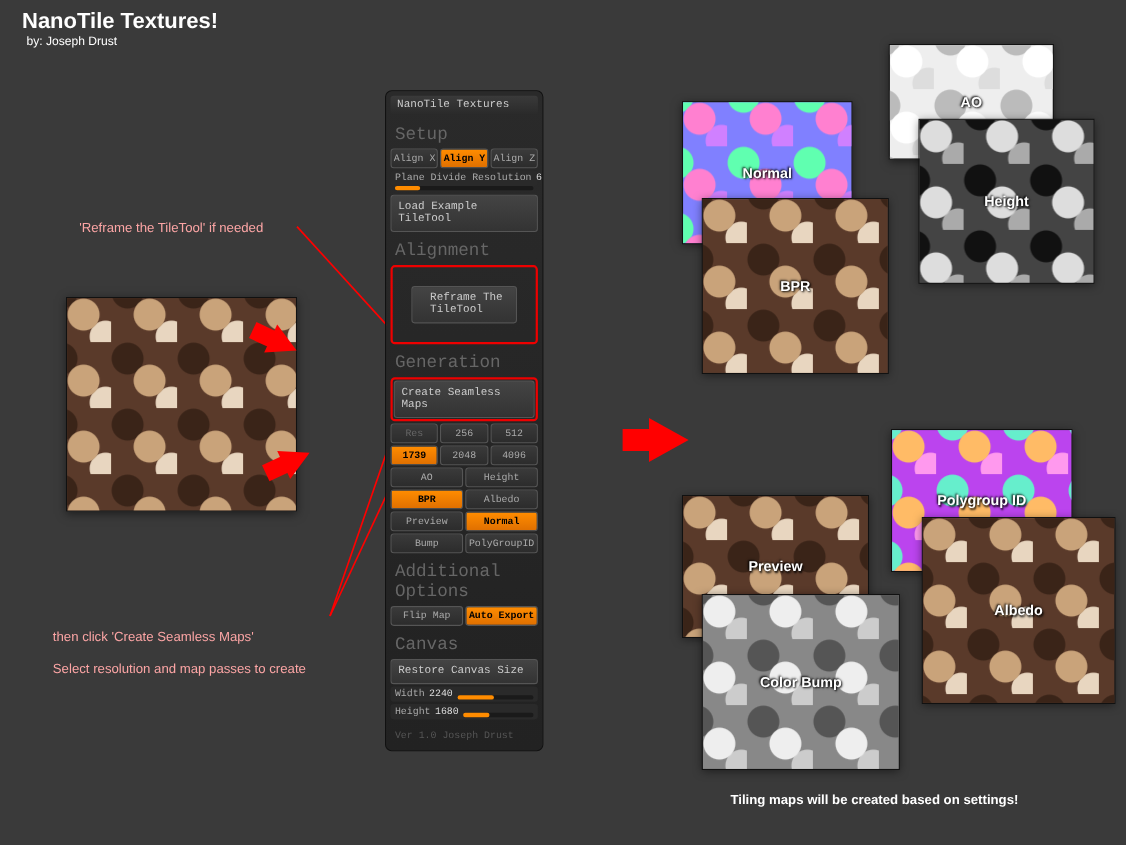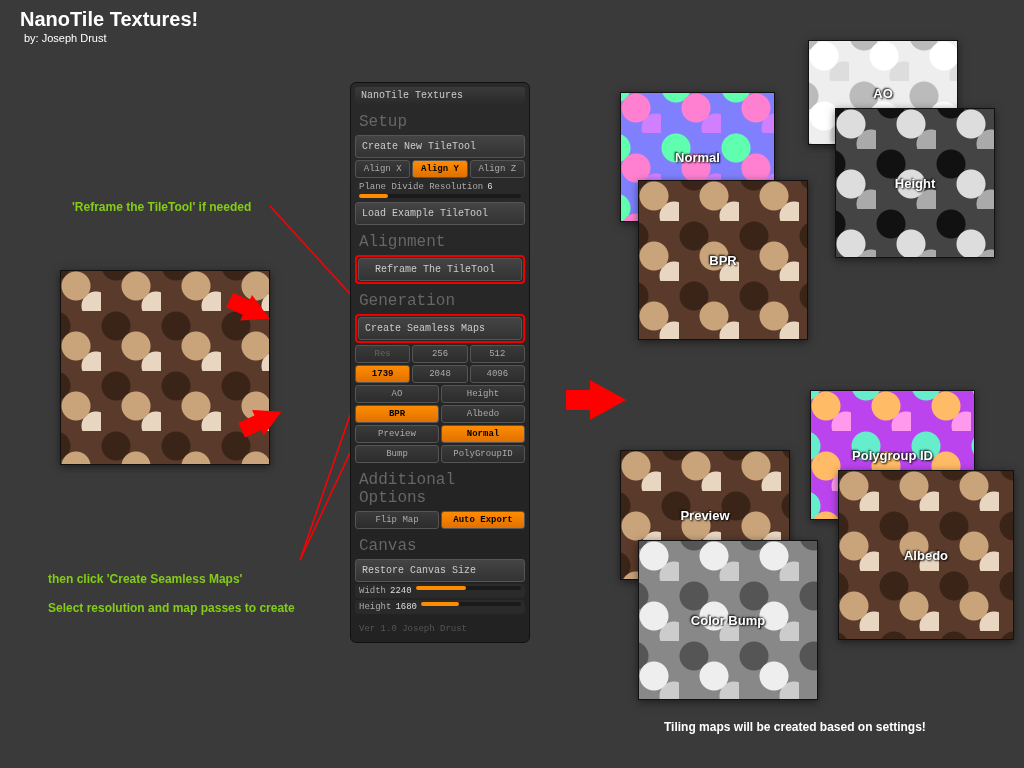--- a/index.html
+++ b/index.html
@@ -7,29 +7,29 @@
     width: 1024px;
     height: 768px;
     background: #3a3a3a;
     font-family: Arial, Helvetica, sans-serif;
     color: #ddd;
     position: relative;
     overflow: hidden;
   }
   .title { position: absolute; left: 20px; top: 8px; color: #fff; font-size: 20px; font-weight: bold; }
   .subtitle { position: absolute; left: 24px; top: 32px; color: #fff; font-size: 11px; }
-  .annotation { position: absolute; color: #84cc16; font-size: 12px; font-weight: bold; }
+  .annotation { position: absolute; color: #fca5a5; font-size: 12px; font-weight: normal; }
   .footer-note { position: absolute; color: #ffffff; font-size: 12px; font-weight: bold; }
 
   
   .panel {
     position: absolute;
     left: 350px;
     top: 82px;
-    width: 180px;
+    width: 144px;
     background: linear-gradient(#2a2a2a, #222);
     border: 1px solid #111;
     border-radius: 6px;
     padding: 4px;
     font-family: "Courier New", monospace;
     font-size: 10px;
   }
   .panel-title {
     background: linear-gradient(#3a3a3a, #2a2a2a);
     color: #ccc;
@@ -74,21 +74,21 @@
   }
   .cell.dim { color: #666; }
   .highlight-box {
     border: 2px solid #e00;
     border-radius: 4px;
     padding: 1px;
     margin: 2px 0;
   }
   .slider-row {
     display: flex;
-    align-items: flex-start;
+    align-items: flex-end;
     margin: 2px 0;
     background: #2a2a2a;
     border-radius: 3px;
     padding: 2px 4px;
   }
   .slider-label { color: #aaa; font-size: 9px; flex: 0 0 auto; margin-right: 4px; }
   .slider-val { color: #ddd; font-size: 9px; flex: 0 0 auto; margin-right: 4px; }
   .slider-track {
     flex: 1;
     height: 4px;
@@ -215,41 +215,40 @@
 <svg class="annot-line" style="left:0;top:0;" width="1024" height="768">
   <line x1="270" y1="206" x2="352" y2="296" stroke="#f00" stroke-width="1.5"></line>
   <line x1="300" y1="560" x2="356" y2="398" stroke="#f00" stroke-width="1.5"></line>
   <line x1="300" y1="560" x2="356" y2="440" stroke="#f00" stroke-width="1.5"></line>
 </svg>
 
 <div class="panel">
   <div class="panel-title">NanoTile Textures</div>
 
   <div class="section-header">Setup</div>
-  <div class="btn">Create New TileTool</div>
 
   <div class="row">
     <div class="cell">Align X</div>
     <div class="cell active">Align Y</div>
     <div class="cell">Align Z</div>
   </div>
 
   <div class="slider-row">
     <span class="slider-label">Plane Divide Resolution</span>
     <span class="slider-val">6</span>
   </div>
   <div style="height:4px;background:#1a1a1a;border-radius:2px;margin:-2px 4px 4px;position:relative;">
     <div style="position:absolute;left:0;top:0;bottom:0;width:18%;background:#ff8c00;border-radius:2px;"></div>
   </div>
 
   <div class="btn">Load Example TileTool</div>
 
   <div class="section-header">Alignment</div>
   <div class="highlight-box">
-    <div class="btn" style="margin:0;padding-left:16px;">Reframe The TileTool</div>
+    <div class="btn" style="margin:16px;padding-left:16px;">Reframe The TileTool</div>
   </div>
 
   <div class="section-header">Generation</div>
   <div class="highlight-box">
     <div class="btn" style="margin:0;">Create Seamless Maps</div>
   </div>
 
   <div class="row">
     <div class="cell dim">Res</div>
     <div class="cell">256</div>

